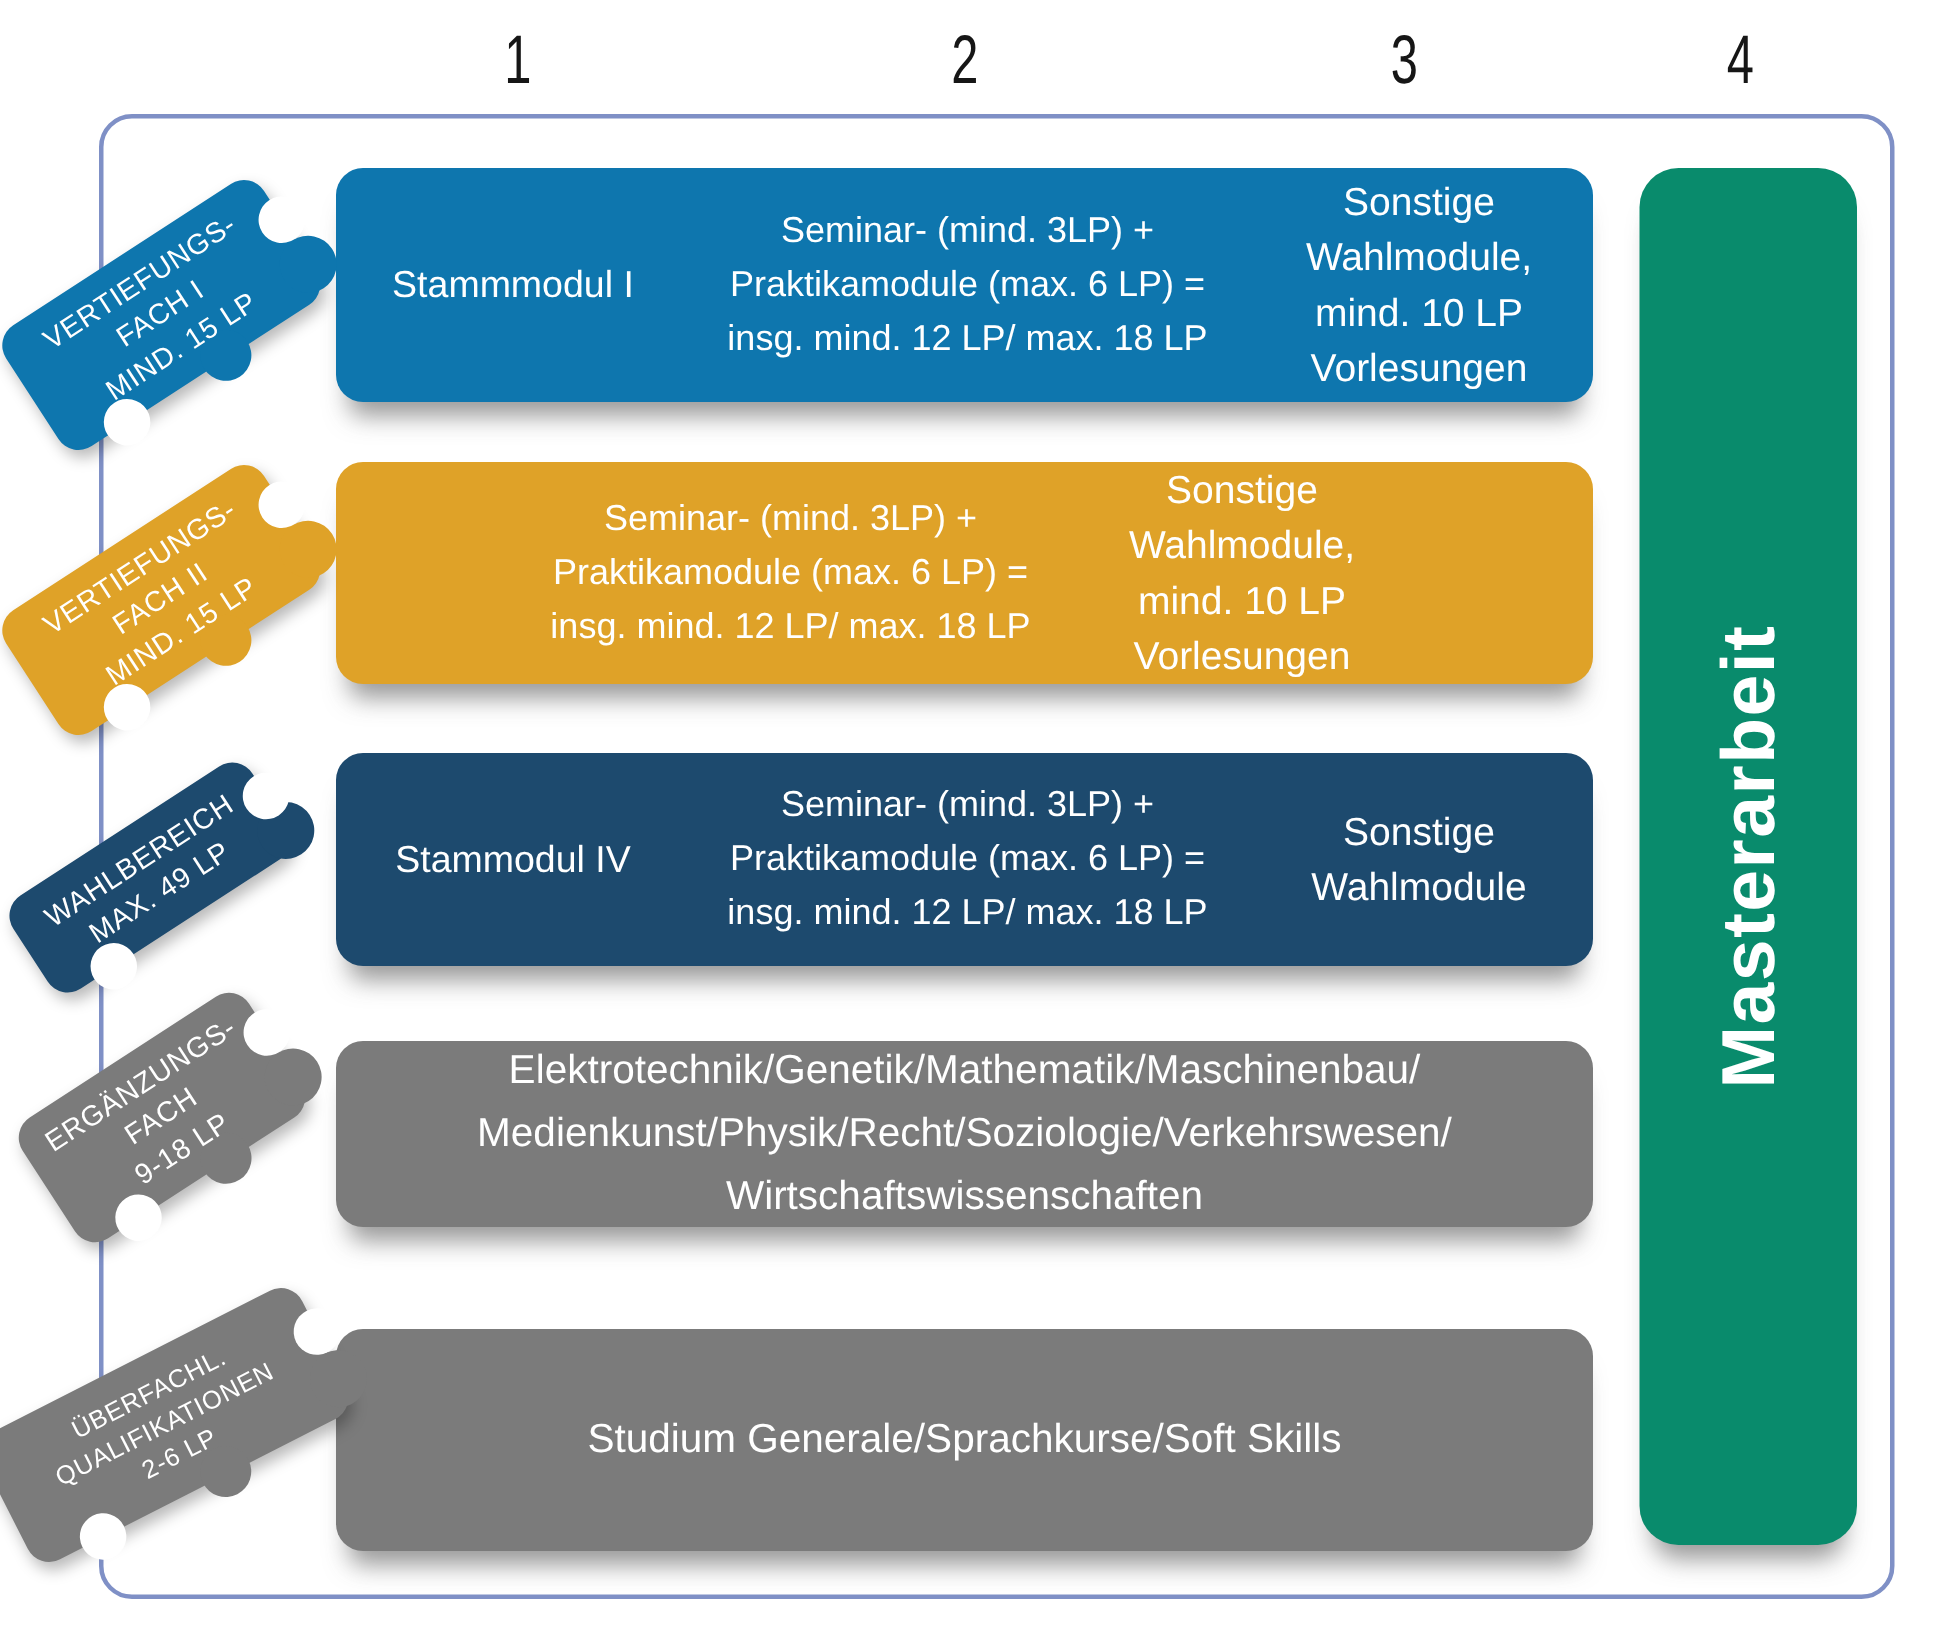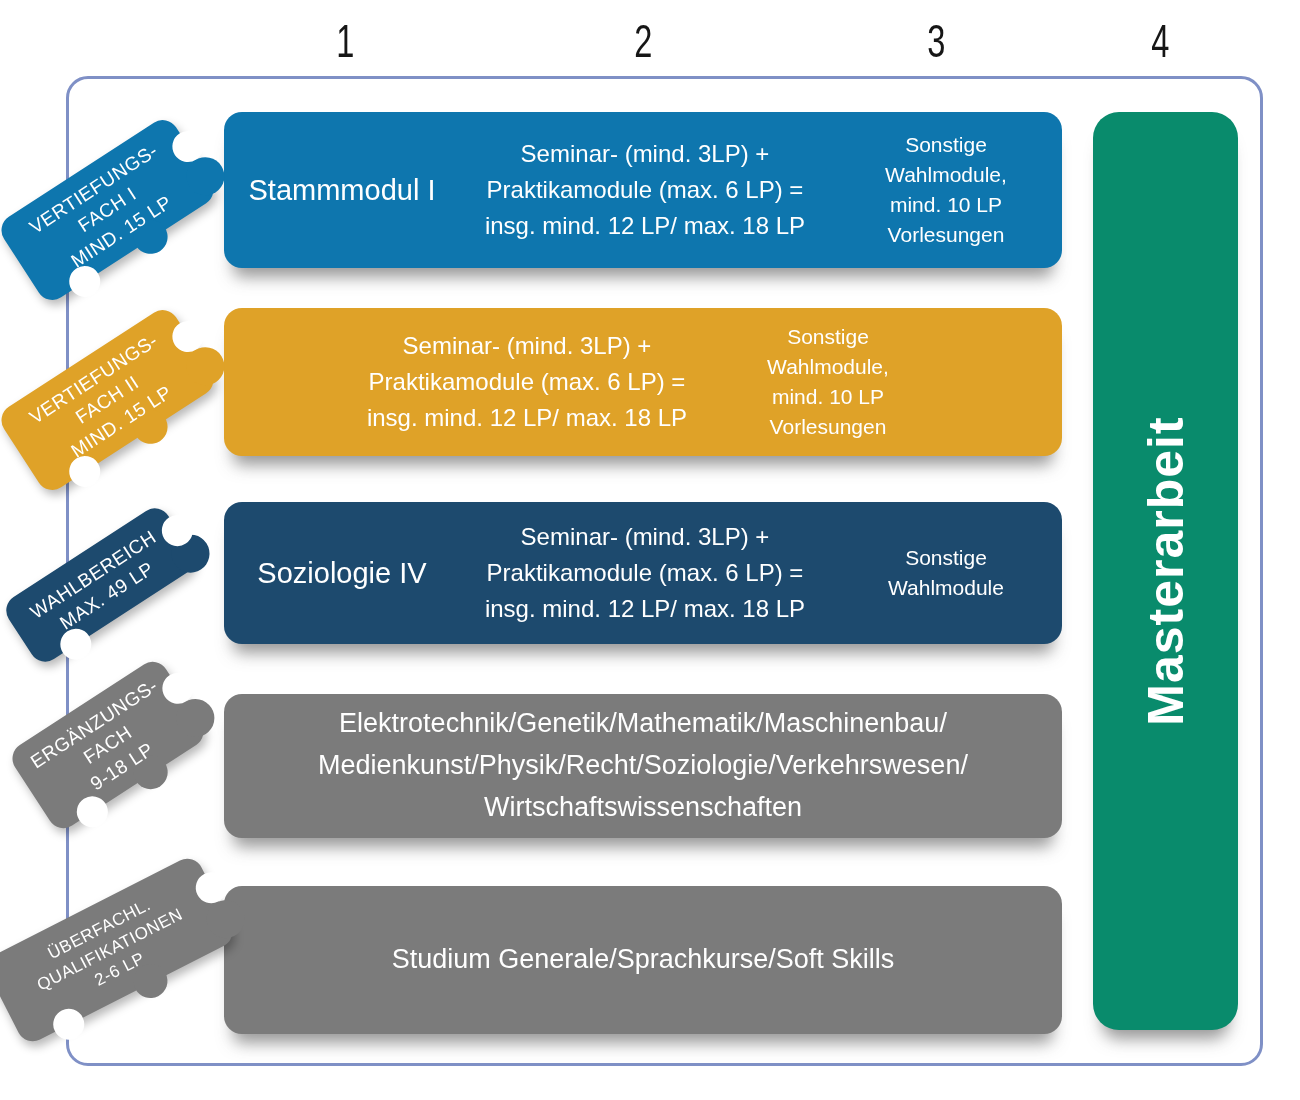--- a/index.html
+++ b/index.html
@@ -15,30 +15,30 @@
   
   .frame{position:absolute;left:66px;top:76px;width:1197px;height:990px;
     box-sizing:border-box;border:3px solid #7f90c6;border-radius:22px;background:transparent;}
   
   .row{position:absolute;left:224px;width:838px;border-radius:18px;
     display:flex;align-items:center;justify-content:center;color:#fff;
     box-shadow:0 18px 16px -9px rgba(70,70,70,.55);}
   .row1{top:112px;height:156px}
   .row2{top:308px;height:148px}
   .row3{top:502px;height:142px}
-  .row4{top:694px;height:144px}
+  .row4{top:694px;height:124px}
   .row5{top:886px;height:148px}
   .c-blue{background:#0e76ae}
   .c-orange{background:#dfa228}
   .c-navy{background:#1d4a6e}
   .c-gray{background:#7b7b7b}
   .cell{white-space:pre-line;text-align:center;}
-  .cell-a{width:236px;font-size:29px;line-height:1.45;}
+  .cell-a{width:236px;font-size:25px;line-height:1.45;}
   .cell-b{width:370px;font-size:24px;line-height:1.5;}
-  .cell-c{width:232px;font-size:21px;line-height:1.42;}
+  .cell-c{width:232px;font-size:26px;line-height:1.42;}
   .cell-wide{width:92%;font-size:27px;line-height:1.55;}
   
   .master{position:absolute;left:1093px;top:112px;width:145px;height:918px;
     background:#098b6c;border-radius:26px;display:flex;align-items:center;justify-content:center;
     box-shadow:0 18px 16px -9px rgba(70,70,70,.55);}
   .master .vtext{transform:rotate(-90deg);white-space:nowrap;color:#fff;
     font-size:50px;font-weight:700;letter-spacing:1px;}
   
   .tag{position:absolute;border-radius:16px;display:flex;align-items:center;justify-content:center;
     color:#fff;box-shadow:0 6px 10px rgba(0,0,0,.28);}
@@ -89,21 +89,21 @@
     <div class="cell cell-b">Seminar- (mind. 3LP) +
 Praktikamodule (max. 6 LP) =
 insg. mind. 12 LP/ max. 18 LP</div>
     <div class="cell cell-c">Sonstige
 Wahlmodule,
 mind. 10 LP
 Vorlesungen</div>
   </div>
 
   <div class="row row3 c-navy">
-    <div class="cell cell-a">Soziologie IV</div>
+    <div class="cell cell-a">Stammodul IV</div>
     <div class="cell cell-b">Seminar- (mind. 3LP) +
 Praktikamodule (max. 6 LP) =
 insg. mind. 12 LP/ max. 18 LP</div>
     <div class="cell cell-c">Sonstige
 Wahlmodule</div>
   </div>
 
   <div class="row row4 c-gray">
     <div class="cell cell-wide">Elektrotechnik/Genetik/Mathematik/Maschinenbau/
 Medienkunst/Physik/Recht/Soziologie/Verkehrswesen/

